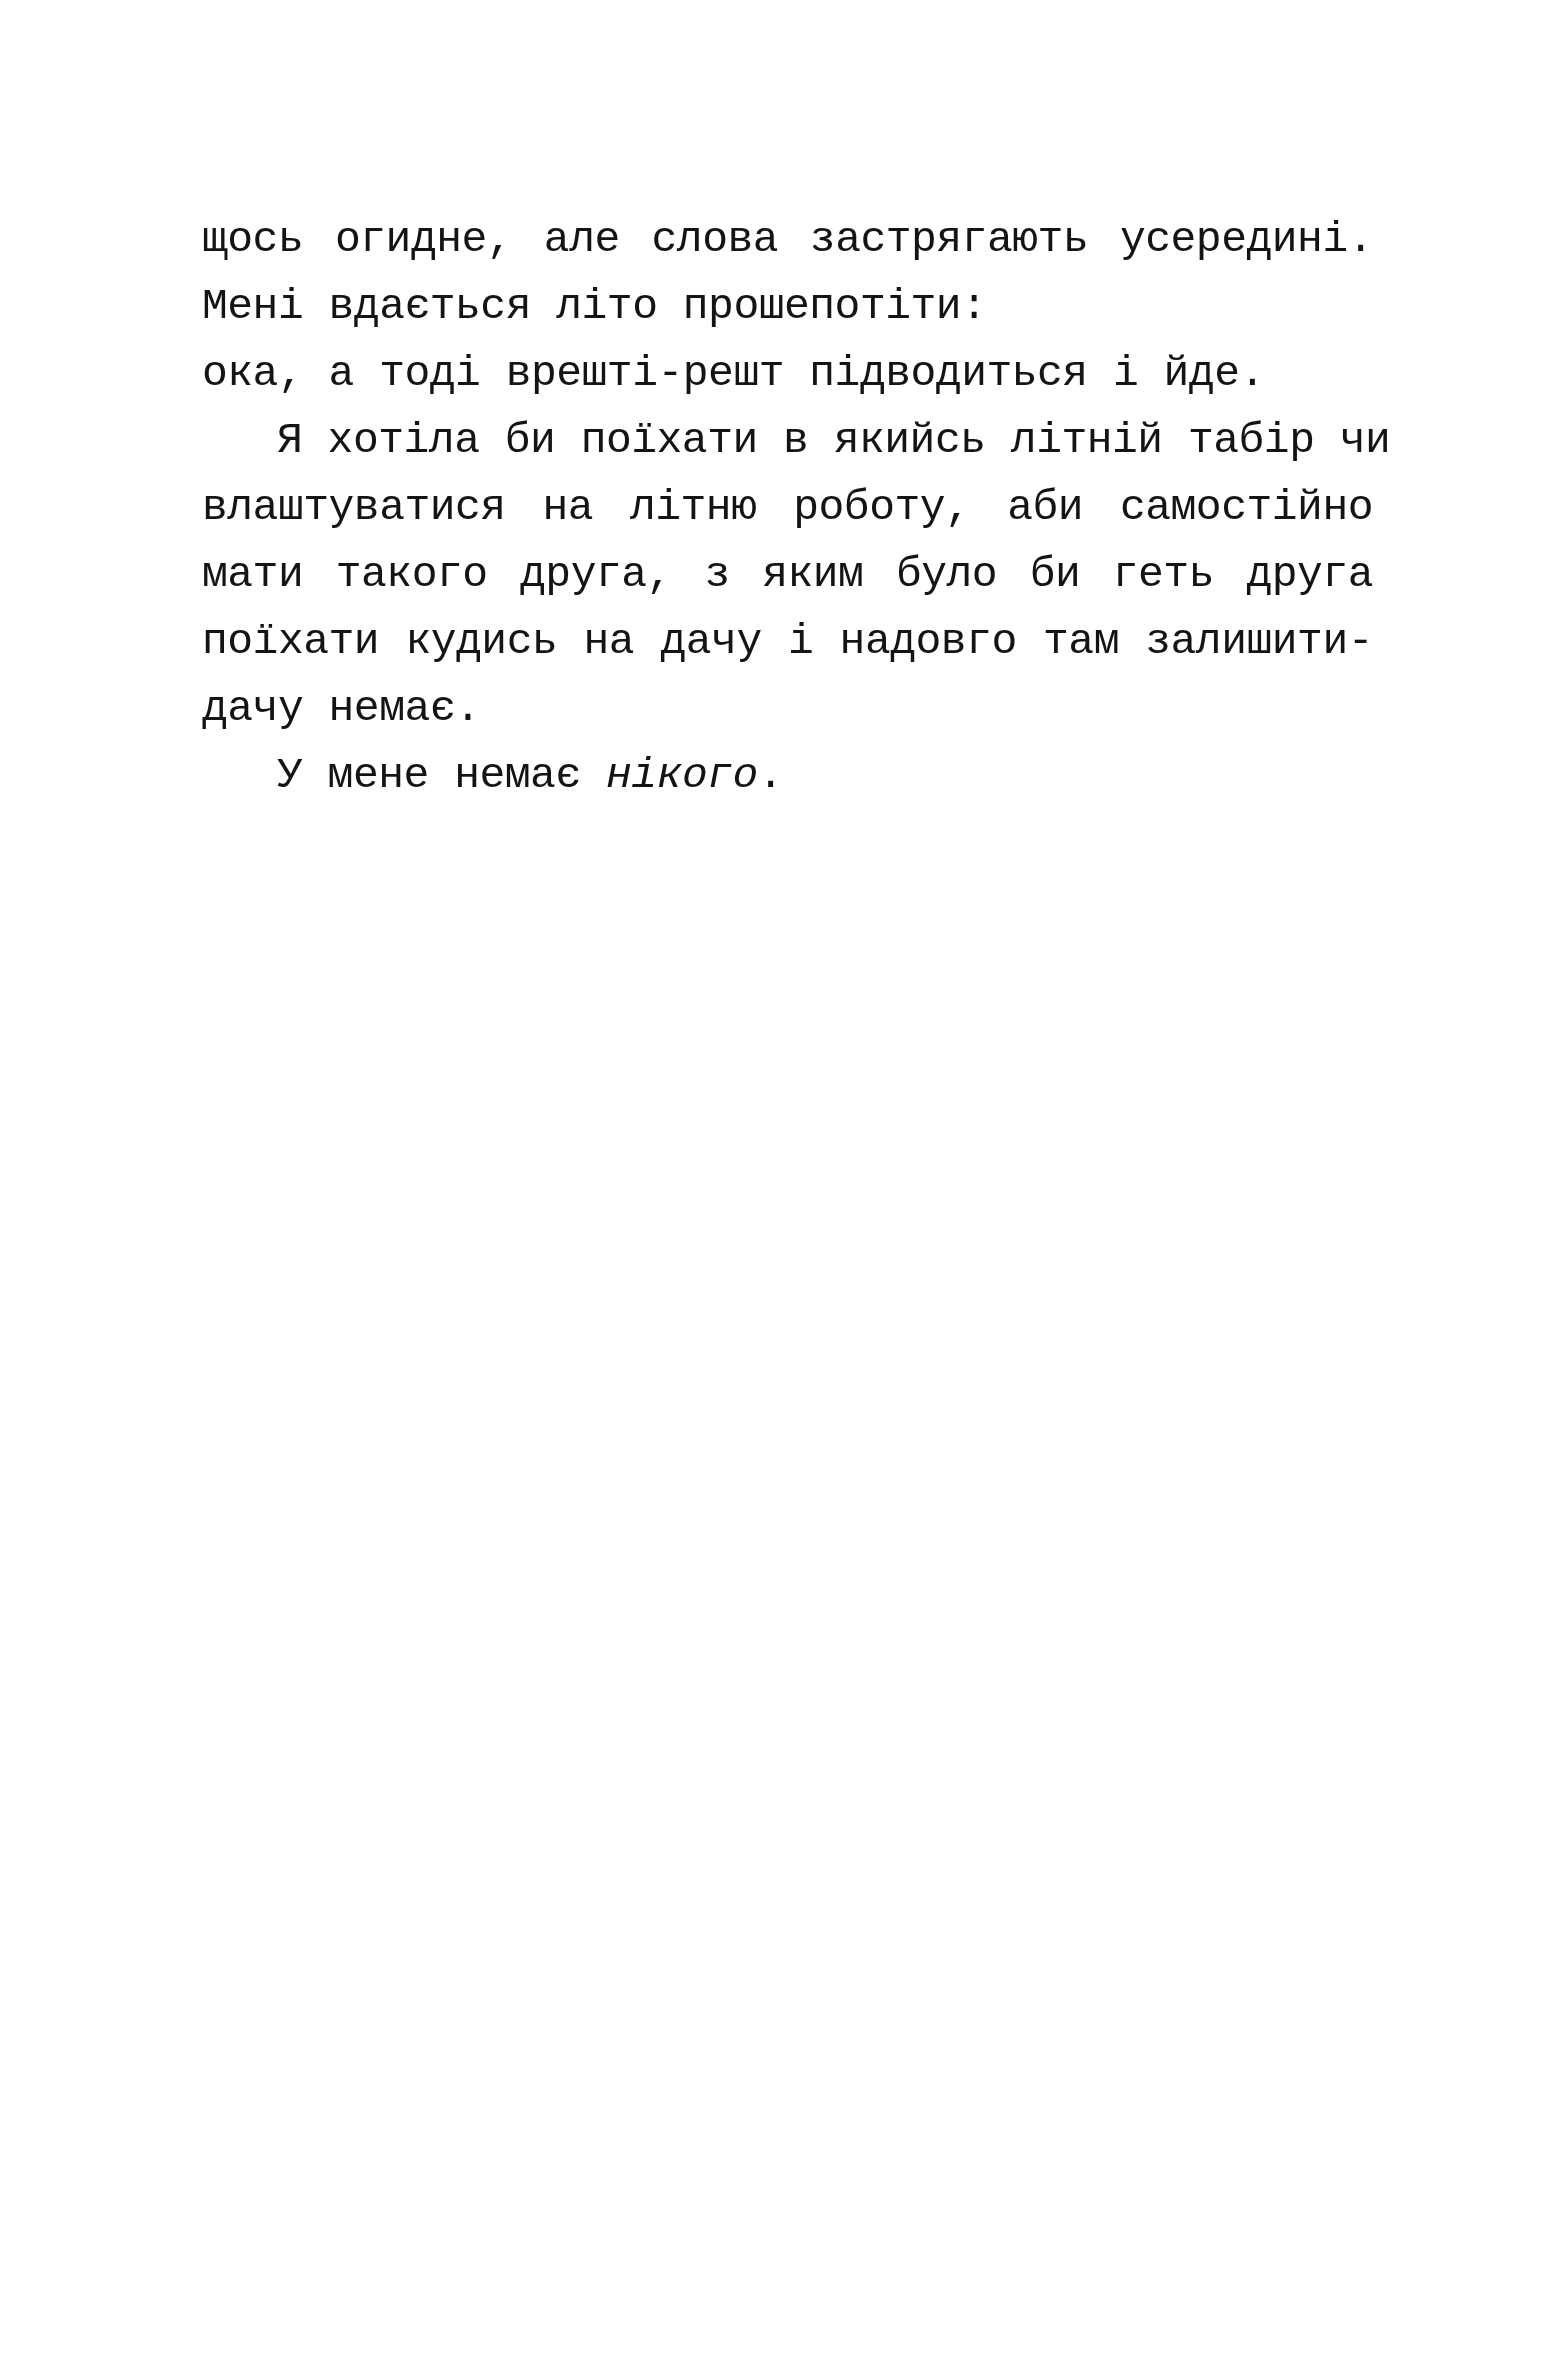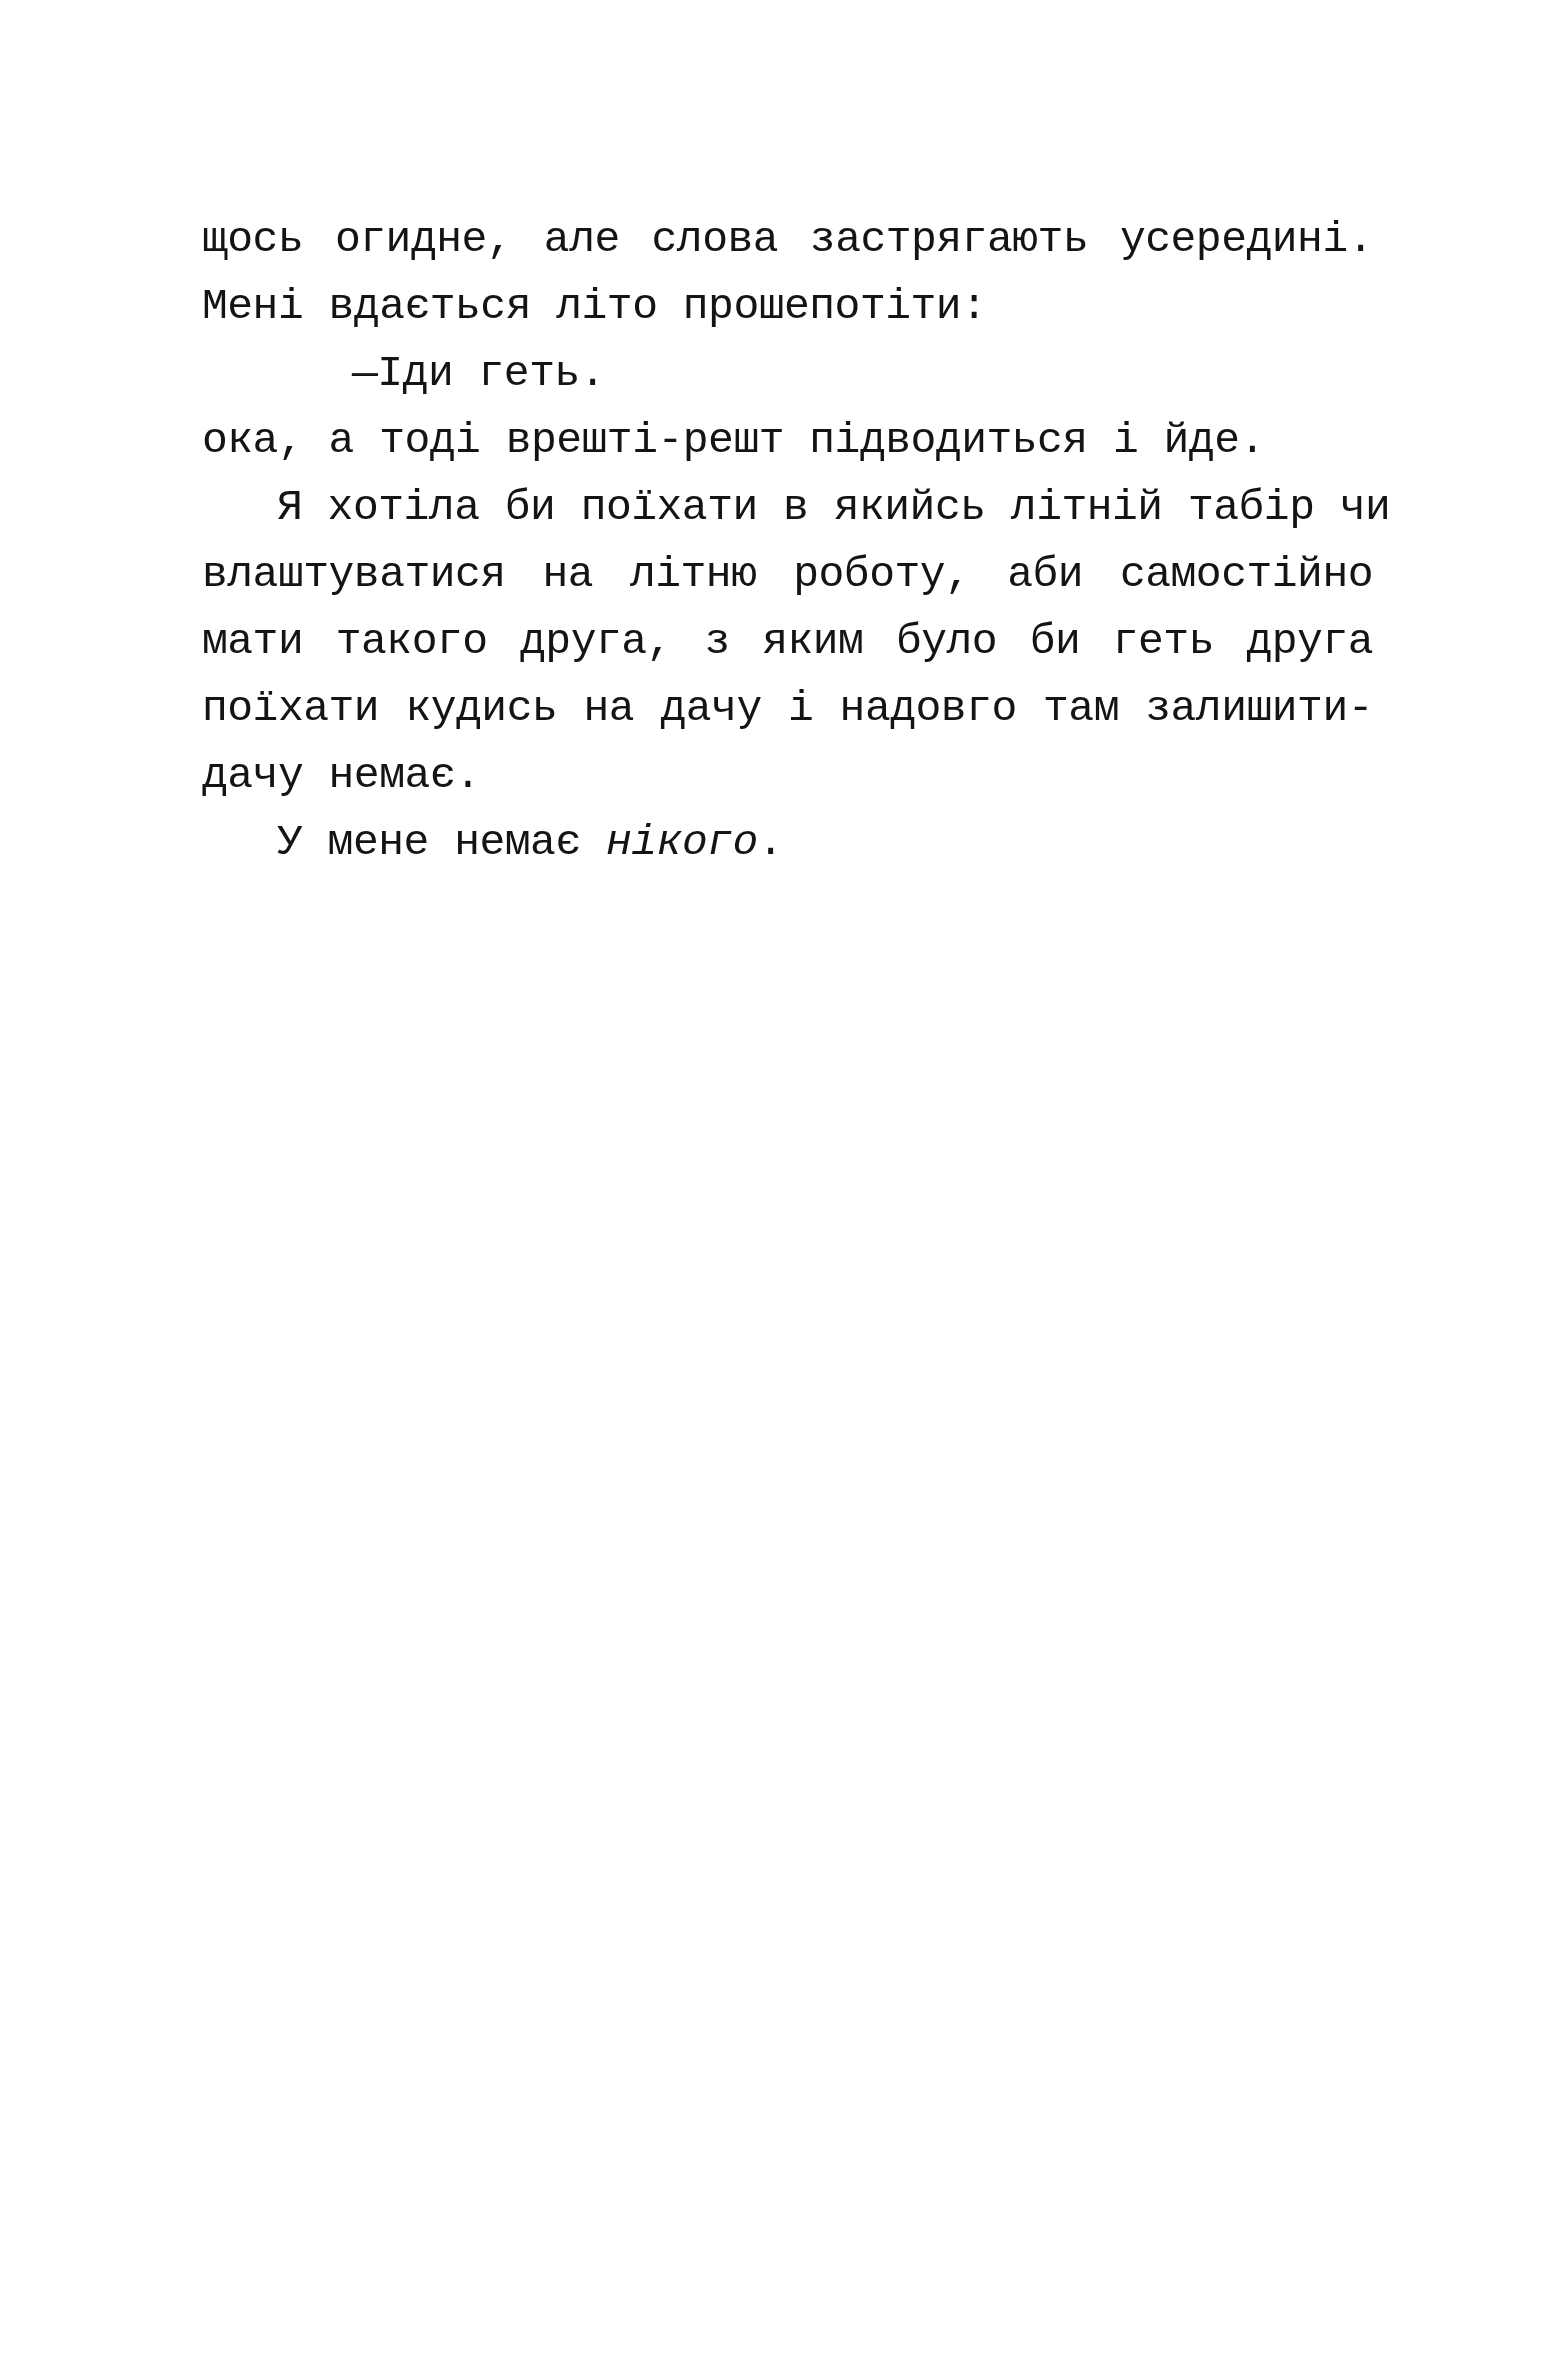--- a/index.html
+++ b/index.html
@@ -36,23 +36,20 @@
     em { font-style: italic; }
   </style>
 </head>
 <body>
 
 <div class="page-text">
   <p class="para">
     <span class="line">щось огидне, але слова застрягають усередині.</span>
     <span class="line last">Мені вдається літо прошепотіти:</span>
   </p>
-  <p class="para indent">
-    <span class="line last" style="padding-left:75px">—Іди геть.</span>
-  </p>
   <p class="para">
     <span class="line last">ока, а тоді врешті-решт підводиться і йде.</span>
   </p>
   <p class="para">
     <span class="line" style="padding-left:75px">Я хотіла би поїхати в якийсь літній табір чи</span>
     <span class="line">влаштуватися на літню роботу, аби самостійно</span>
     <span class="line">мати такого друга, з яким було би геть друга</span>
     <span class="line">поїхати кудись на дачу і надовго там залишити-</span>
     <span class="line last">дачу немає.</span>
   </p>

